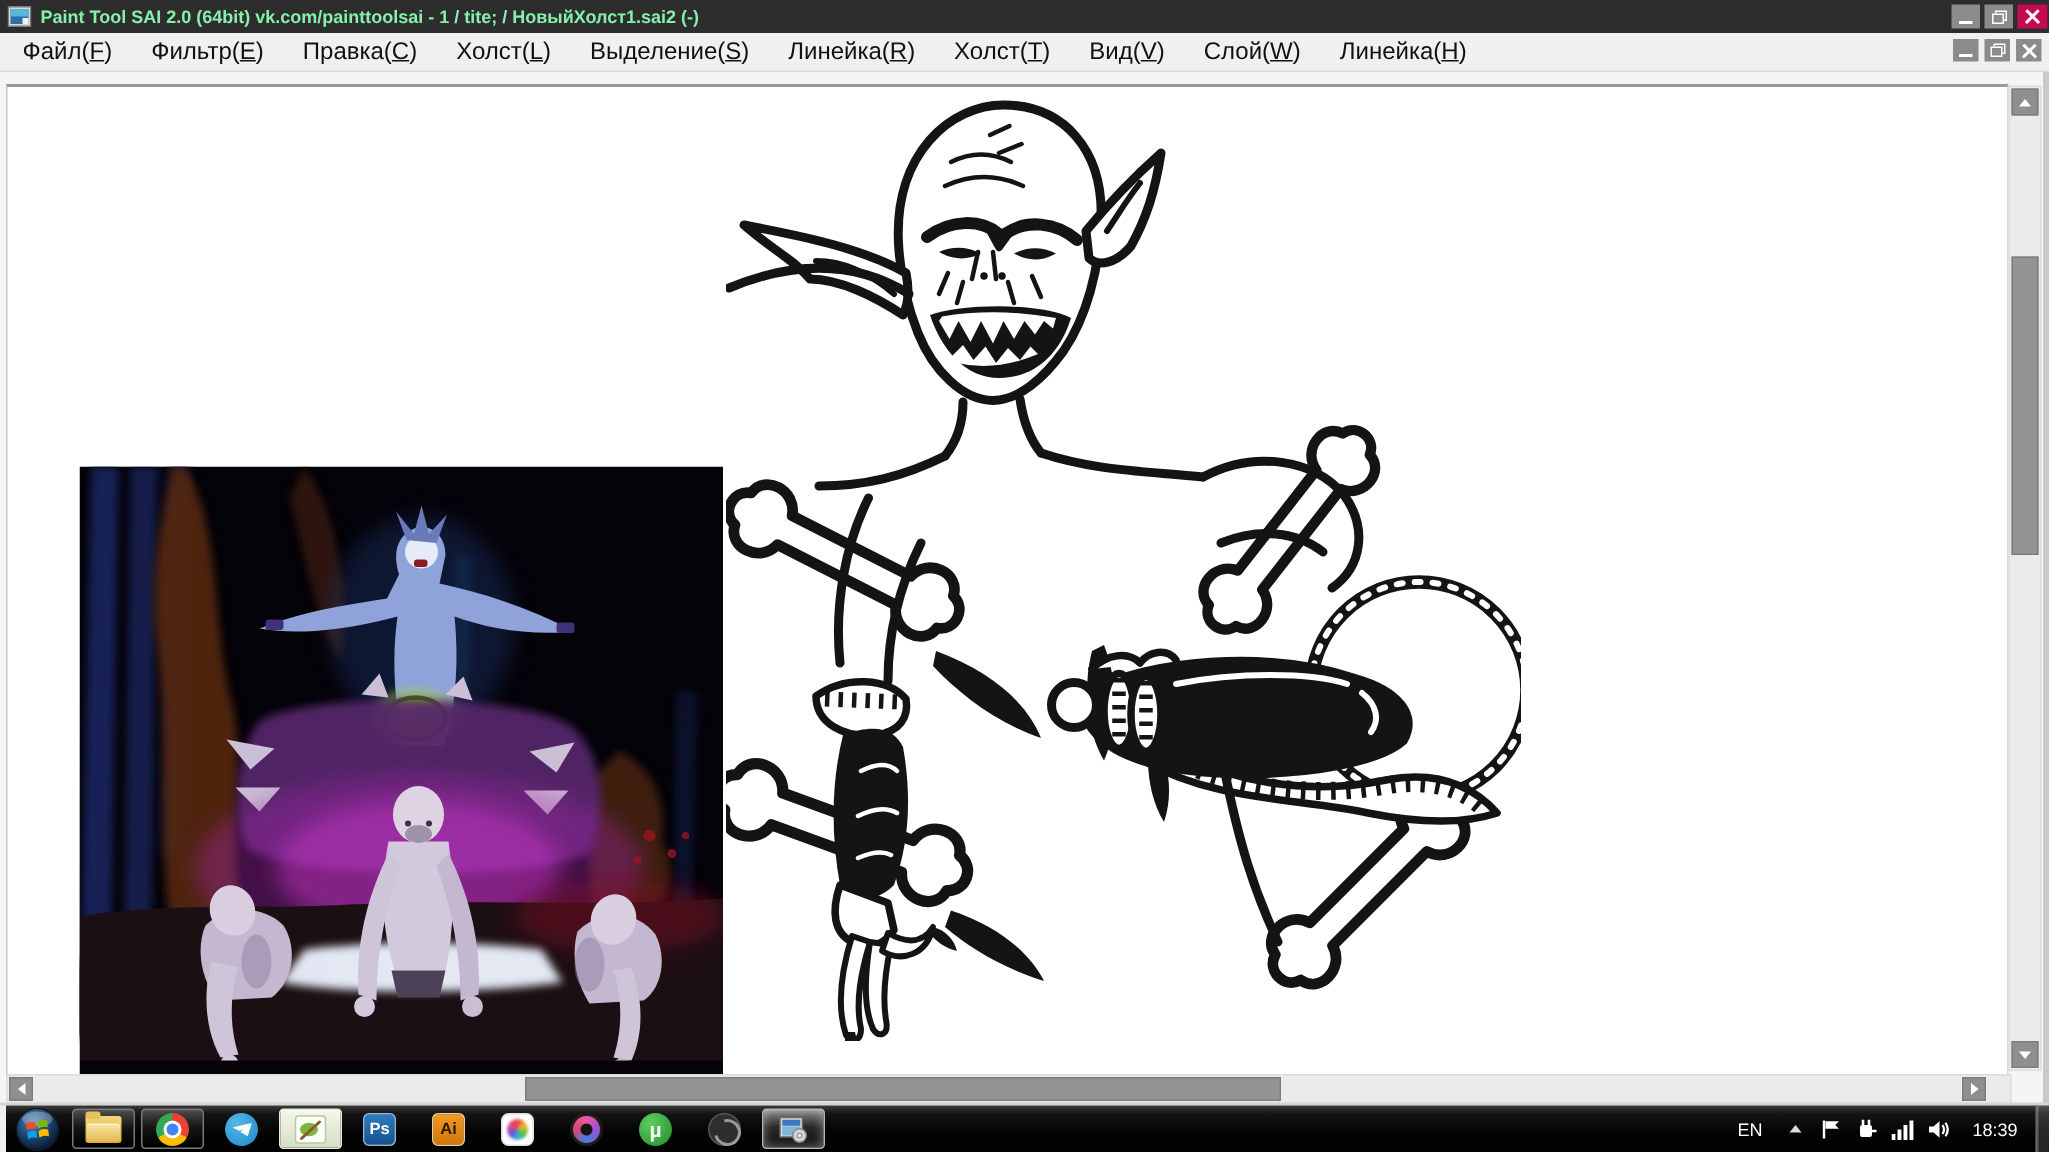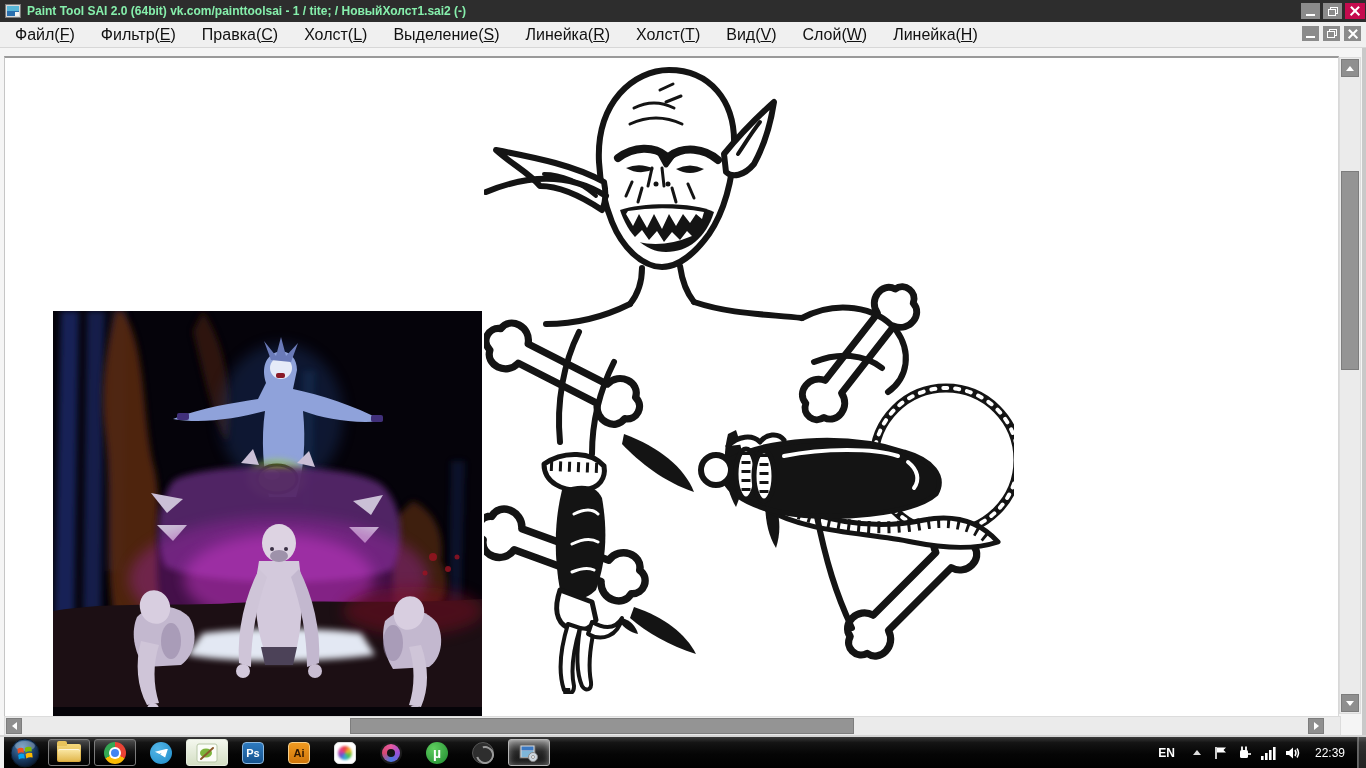--- a/index.html
+++ b/index.html
@@ -100,21 +100,21 @@
     background:conic-gradient(#e85aa0,#9a50d8,#4878e0,#d84870,#e85aa0);}
   .ic-palette::after{content:"";position:absolute;left:7px;top:7px;width:8px;height:8px;border-radius:50%;background:#141414;}
   .ic-utorrent{width:22px;height:22px;border-radius:50%;background:radial-gradient(circle at 35% 30%,#5fce5f,#1f8a2f);
     color:#fff;font-weight:bold;font-size:14px;display:flex;align-items:center;justify-content:center;}
   .ic-obs{width:22px;height:22px;border-radius:50%;background:#2e2e2e;border:1px solid #555;position:relative;}
   .ic-obs::before{content:"";position:absolute;left:3px;top:3px;width:14px;height:14px;border-radius:50%;border:2.5px solid #9a9a9a;
     border-left-color:transparent;transform:rotate(30deg);}
 
   
   .tray{margin-left:auto;display:flex;align-items:center;height:31px;color:#fff;}
-  .tray-lang{font-size:12px;padding:0 10px;font-weight:bold;}
+  .tray-lang{font-size:12px;padding:0 10px;}
   .tray-ic{width:24px;height:31px;display:flex;align-items:center;justify-content:center;}
   .tray-time{font-size:12px;padding:0 12px 0 10px;}
   .show-desktop{width:13px;height:31px;background:rgba(255,255,255,.14);border-left:1px solid #666;
     box-shadow:inset 1px 0 0 rgba(255,255,255,.25);}
   .chev-up{width:0;height:0;border-left:4px solid transparent;border-right:4px solid transparent;border-bottom:5px solid #ddd;}
 </style>
 </head>
 <body>
 
 <div class="screen">
@@ -499,18 +499,18 @@
           <rect x="8" y="4" width="2.6" height="10" fill="#fff"></rect>
           <rect x="12" y="1" width="2.6" height="13" fill="#fff"></rect>
         </svg>
       </span>
       <span class="tray-ic">
         <svg width="16" height="14" viewBox="0 0 16 14">
           <polygon points="1,5 4,5 8,1.5 8,12.5 4,9 1,9" fill="#fff"></polygon>
           <path d="M10,4 Q12,7 10,10 M12,2.5 Q15,7 12,11.5" stroke="#fff" stroke-width="1.5" fill="none"></path>
         </svg>
       </span>
-      <span class="tray-time">22:39</span>
+      <span class="tray-time">18:39</span>
       <span class="show-desktop"></span>
     </div>
   </div>
 
 </div>
 
 </body></html>

